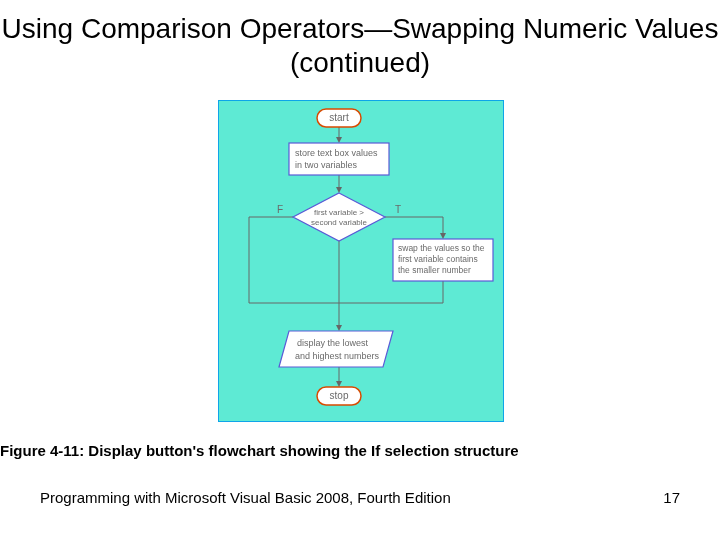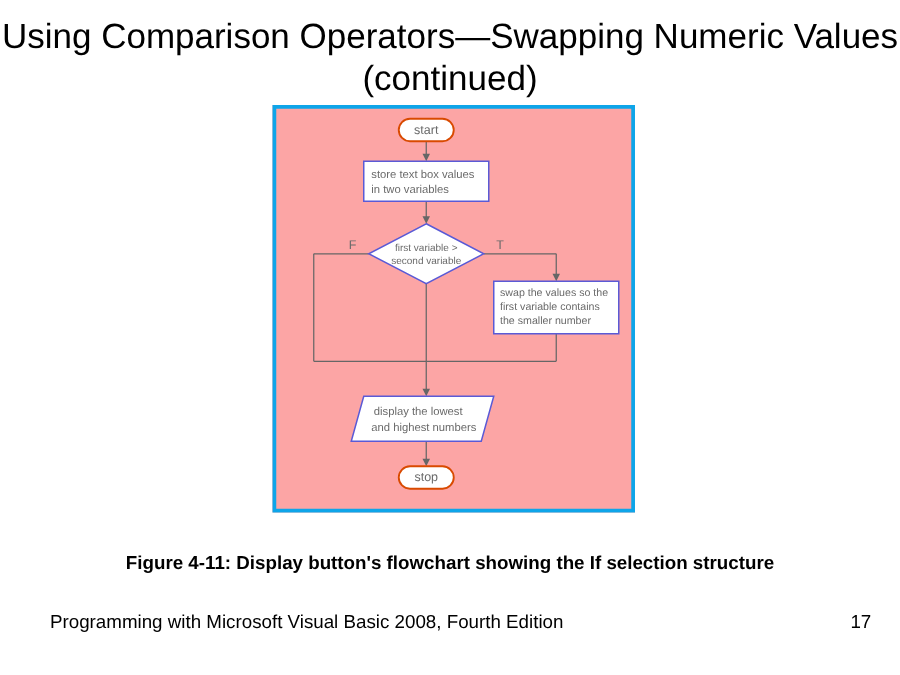--- a/index.html
+++ b/index.html
@@ -21,49 +21,49 @@
     top: 12px;
     left: 0;
     width: 720px;
     text-align: center;
     font-size: 28px;
     line-height: 1.2;
     font-weight: 400;
   }
   .figure-area {
     position: absolute;
-    top: 84px;
+    top: 100px;
     left: 218px;
     width: 284px;
     height: 320px;
-    border: 3px solid #0ea5e9;
-    background: #fca5a5;
+    border: 1px solid #0ea5e9;
+    background: #5eead4;
   }
   .figure-area svg {
     display: block;
   }
   .caption {
     position: absolute;
     top: 442px;
     left: 0;
     width: 720px;
-    text-align: center;
+    text-align: left;
     font-size: 15px;
     font-weight: 700;
   }
   .footer-left {
     position: absolute;
     left: 40px;
     bottom: 22px;
     font-size: 15px;
     margin-top: 45px;
   }
   .footer-right {
     position: absolute;
-    right: 23px;
+    right: 40px;
     bottom: 22px;
     font-size: 15px;
   }
   
   .fc-text {
     font-family: Arial, Helvetica, sans-serif;
     fill: #6a6a6a;
   }
 </style>
 </head>

